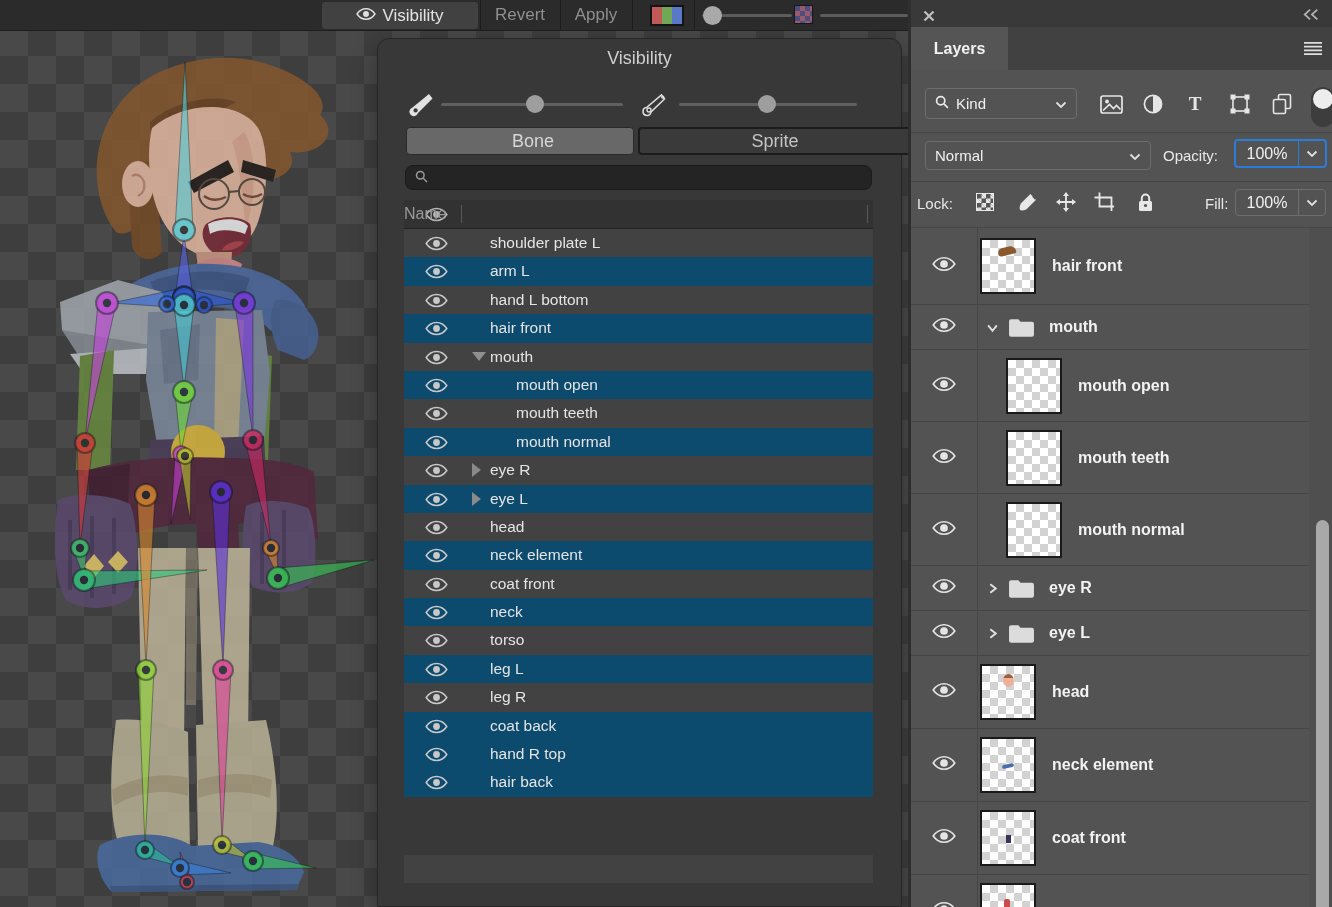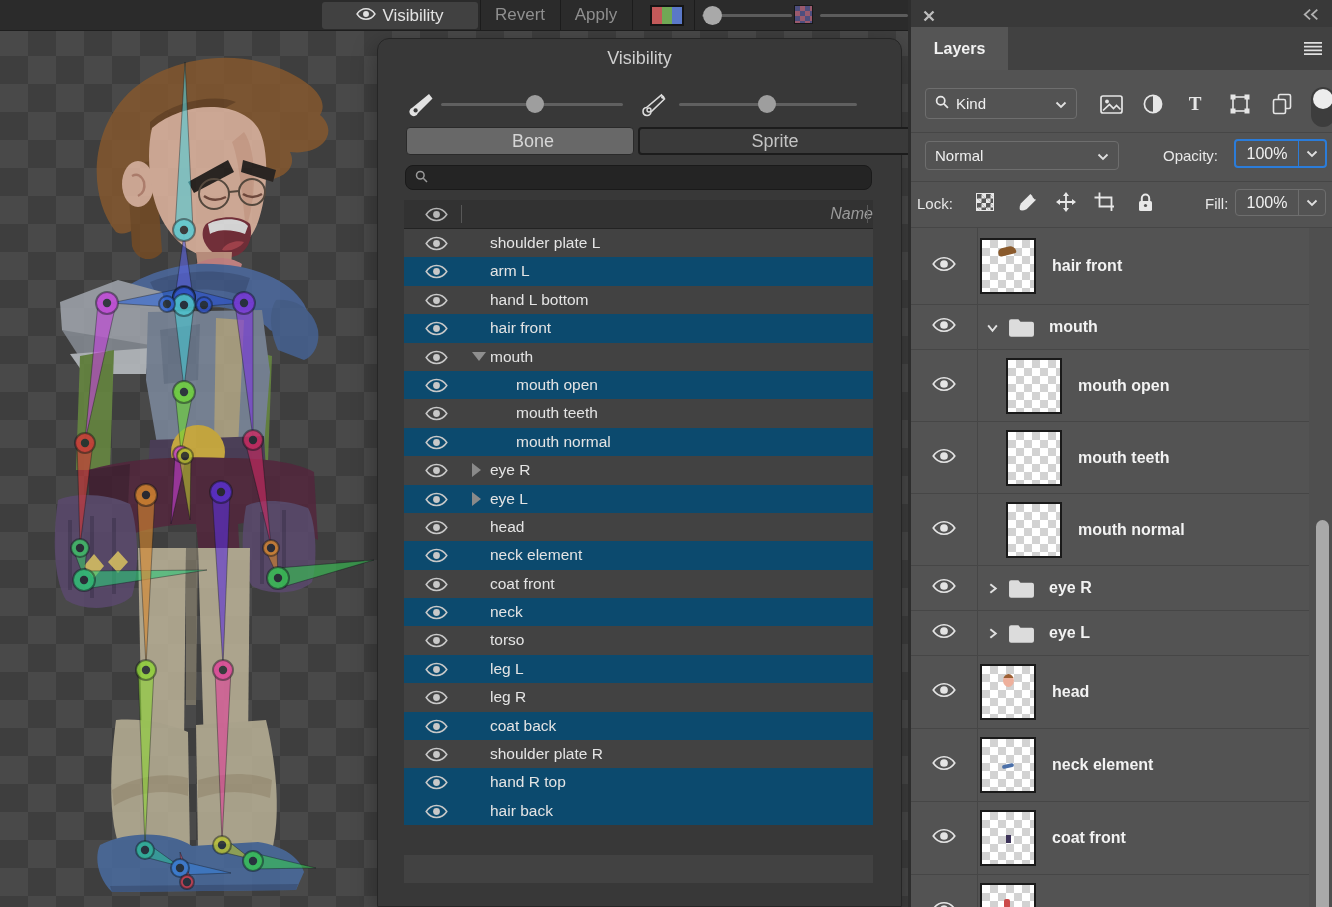--- a/index.html
+++ b/index.html
@@ -43,21 +43,21 @@
   .vslider-knob { position:absolute; width:18px; height:18px; border-radius:50%; background:#9e9e9e; top:56px; }
   .vtab { position:absolute; top:88px; height:28px; border-radius:4px; font-size:18px; font-family:inherit;
     display:flex; align-items:center; justify-content:center; cursor:default; }
   .vtab.on  { background:#686868; border:1px solid #2a2a2a; color:#d6d6d6; }
   .vtab.off { background:#3a3a3a; border:2px solid #1c1c1c; color:#c4c4c4; }
   .vsearch { position:absolute; left:27px; top:126px; width:467px; height:25px; background:#242424;
     border:1px solid #1a1a1a; border-radius:8px; display:flex; align-items:center; padding-left:9px; gap:6px; }
   .vsearch input { flex:1; background:transparent; border:none; outline:none; color:#ddd; font-size:14px; font-family:inherit; }
   .vheader { position:absolute; left:26px; top:161px; width:469px; height:29px; background:#323232;
     border-bottom:1px solid #232323; color:#9a9a9a; }
-  .vheader .hname { position:absolute; left:0; right:0; text-align:right; line-height:28px; font-size:16px;font-style:italic; }
+  .vheader .hname { position:absolute; left:0; right:0; text-align:left; line-height:28px; font-size:16px; }
   .vheader .pipe { position:absolute; top:5px; width:1px; height:18px; background:#585858; }
   .vheader .veye { position:absolute; left:21px; top:7px; color:#b5b5b5; }
   .vrows { position:absolute; left:26px; top:190px; width:469px; }
   .vrow { position:relative; height:28.4px; }
   .vrow.even { background:#424242; }
   .vrow.odd  { background:#0c4a6e; }
   .vrow .veye { position:absolute; left:21px; top:7px; color:#c8c8c8; cursor:default; }
   .vexp { position:absolute; left:68px; top:9px; width:0; height:0; }
   .vexp.down  { border-left:7px solid transparent; border-right:7px solid transparent; border-top:9px solid #8f8f8f; }
   .vexp.right { border-top:7px solid transparent; border-bottom:7px solid transparent; border-left:9px solid #8a8a8a; top:7px; }
@@ -74,21 +74,21 @@
     color:#f2f2f2; font-size:16px; font-weight:bold; display:flex; align-items:center; justify-content:center; }
   .lp-body { position:absolute; left:0; top:70px; right:0; bottom:0; background:#535353; }
   .combo { border:1px solid #6e6e6e; border-radius:4px; display:flex; align-items:center;
     color:#f0f0f0; font-size:15px; background:#535353; }
   .lp-kind { position:absolute; left:14px; top:18px; width:152px; height:31px; padding:0 9px; gap:7px; }
   .lp-kind .grow { flex:1; }
   .lp-ficon { position:absolute; top:21px; width:26px; height:26px; display:flex; align-items:center; justify-content:center; }
   .lp-pill { position:absolute; left:400px; top:17px; width:24px; height:40px; border-radius:12px; background:#3d3d3d; }
   .lp-pill i { position:absolute; left:2px; top:2px; width:20px; height:20px; border-radius:50%; background:#ededed; }
   .lp-div { position:absolute; left:0; right:0; height:1px; background:#464646; }
-  .lp-blend { position:absolute; left:14px; top:71px; width:194px; height:29px; padding:0 9px; justify-content:space-between; }
+  .lp-blend { position:absolute; left:14px; top:71px; width:226px; height:29px; padding:0 9px; justify-content:space-between; }
   .lp-label { position:absolute; color:#e8e8e8; font-size:15px; }
   .valbox { position:absolute; display:flex; height:29px; border-radius:4px; color:#f0f0f0; font-size:16px; }
   .valbox .v { width:62px; display:flex; align-items:center; justify-content:center; }
   .valbox .c { width:27px; display:flex; align-items:center; justify-content:center; }
   .valbox.focus { border:2px solid #2b7cd9; }
   .valbox.focus .c { border-left:1px solid #2b7cd9; }
   .valbox.plain { border:1px solid #6e6e6e; height:27px; }
   .valbox.plain .c { border-left:1px solid #6e6e6e; }
   .lp-lockicon { position:absolute; top:120px; width:24px; height:24px; display:flex; align-items:center; justify-content:center; }
   .lp-rows { position:absolute; left:0; top:158px; width:398px; overflow:hidden; height:679px; }
@@ -497,28 +497,20 @@
 
   <div class="vrow odd">
     <span class="veye"><svg width="23" height="15" viewBox="0 0 23 15">
               <path d="M11.5 1.5 C6.5 1.5 3 4.8 1.2 7.5 C3 10.2 6.5 13.5 11.5 13.5 C16.5 13.5 20 10.2 21.8 7.5 C20 4.8 16.5 1.5 11.5 1.5 Z" fill="none" stroke="currentColor" stroke-width="1.5"></path>
               <circle cx="11.5" cy="7.5" r="3.4" fill="currentColor"></circle>
             </svg></span>
 
     <span class="vlabel">coat back</span>
   </div>
 
-  <div class="vrow even">
-    <span class="veye"><svg width="23" height="15" viewBox="0 0 23 15">
-              <path d="M11.5 1.5 C6.5 1.5 3 4.8 1.2 7.5 C3 10.2 6.5 13.5 11.5 13.5 C16.5 13.5 20 10.2 21.8 7.5 C20 4.8 16.5 1.5 11.5 1.5 Z" fill="none" stroke="currentColor" stroke-width="1.5"></path>
-              <circle cx="11.5" cy="7.5" r="3.4" fill="currentColor"></circle>
-            </svg></span>
-
-    <span class="vlabel">shoulder plate R</span>
-  </div>
 
   <div class="vrow odd">
     <span class="veye"><svg width="23" height="15" viewBox="0 0 23 15">
               <path d="M11.5 1.5 C6.5 1.5 3 4.8 1.2 7.5 C3 10.2 6.5 13.5 11.5 13.5 C16.5 13.5 20 10.2 21.8 7.5 C20 4.8 16.5 1.5 11.5 1.5 Z" fill="none" stroke="currentColor" stroke-width="1.5"></path>
               <circle cx="11.5" cy="7.5" r="3.4" fill="currentColor"></circle>
             </svg></span>
 
     <span class="vlabel">hand R top</span>
   </div>
 

